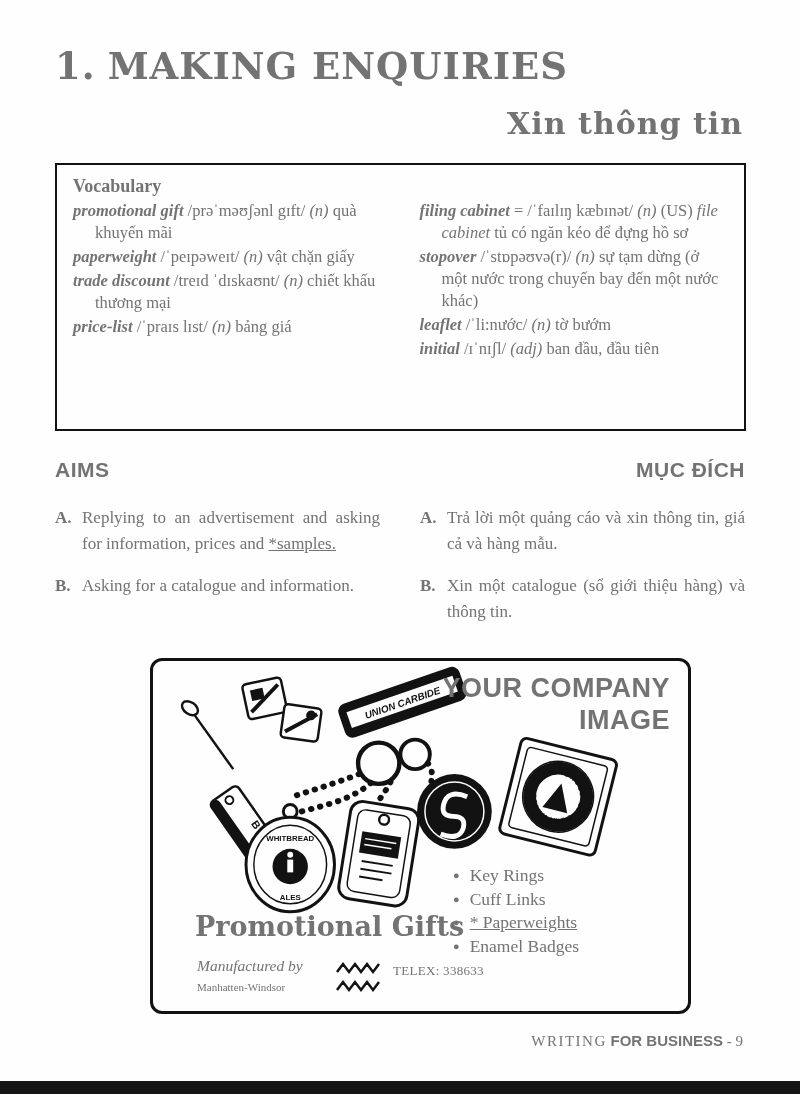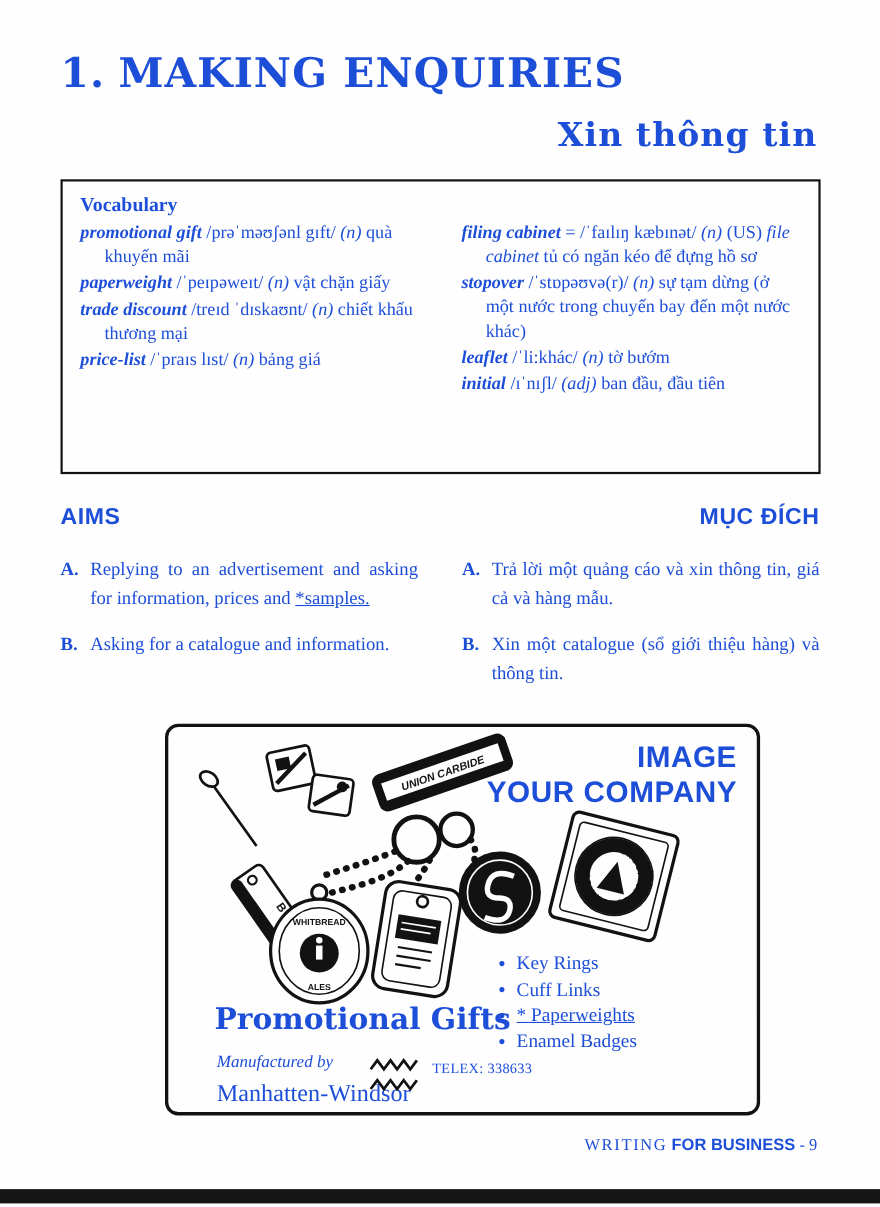--- a/index.html
+++ b/index.html
@@ -1,19 +1,19 @@
 <!DOCTYPE html>
 <html><head>
 <meta charset="utf-8">
 <style>
   * { margin:0; padding:0; box-sizing:border-box; }
   body { background:#ffffff; }
   .page {
     position:relative; width:800px; height:1097px; margin:0 auto;
-    background:#fefefe; color:#1d4ed8; overflow:hidden;
+    background:#fefefe; color:#737373; overflow:hidden;
     font-family:"Liberation Serif","DejaVu Serif",serif;
   }
   
   .title-row { position:absolute; left:55px; top:44px; font-family:"DejaVu Serif",serif; font-weight:700; font-size:37px; letter-spacing:1px; white-space:nowrap; }
   .chapter-num { margin-right:12px; }
   .subtitle { position:absolute; right:57px; top:106px; font-family:"DejaVu Serif",serif; font-weight:700; font-size:30px; letter-spacing:1px; }
   
   .vocab-box { position:absolute; left:55px; top:163px; width:691px; height:268px; border:2px solid #121212; padding:11px 16px 4px 16px; overflow:hidden; background:#fefefe; }
   .vocab-heading { font-size:18px; font-weight:700; margin-bottom:3px; }
   .vocab-cols { display:flex; gap:38px; }
@@ -31,21 +31,21 @@
   .underline { text-decoration:underline; }
   
   .advert { position:absolute; left:150px; top:658px; width:541px; height:356px; border:3px solid #121212; border-radius:12px; background:#fefefe; }
   .ad-illustration { position:absolute; left:0; top:0; width:100%; height:100%; pointer-events:none; }
   .ad-illustration text { font-family:"Liberation Sans","DejaVu Sans",sans-serif; fill:#121212; }
   .ad-headline { position:absolute; top:12px; right:18px; text-align:right; font-family:"Liberation Sans","DejaVu Sans",sans-serif; font-weight:700; font-size:27px; line-height:1.18; letter-spacing:0.5px; }
   .ad-bullets { position:absolute; left:300px; top:203px; list-style:none; font-size:17.5px; line-height:1.35; }
   .ad-bullets li::before { content:"●"; font-size:11px; margin-right:10px; vertical-align:2px; }
   .ad-product-title { position:absolute; left:42px; top:250px; font-family:"DejaVu Serif",serif; font-weight:700; font-size:27px; }
   .ad-mfg-by { position:absolute; left:44px; top:296px; font-style:italic; font-size:15.5px; }
-  .ad-manufacturer { position:absolute; left:44px; top:320px; font-size:22px; }
+  .ad-manufacturer { position:absolute; left:44px; top:320px; font-size:11px; }
   .ad-zigzag { position:absolute; left:182px; top:299px; }
   .ad-address { position:absolute; left:240px; top:299px; font-size:13px; line-height:22px; letter-spacing:0.3px; }
   
   .footer { position:absolute; right:57px; top:1032px; font-size:15px; white-space:nowrap; }
   .brand-regular { letter-spacing:1.5px; }
   .brand-bold { font-family:"Liberation Sans","DejaVu Sans",sans-serif; font-weight:700; }
   .bottom-bar { position:absolute; left:0; right:0; bottom:3px; height:13px; background:#151515; }
 </style>
 </head>
 <body>
@@ -60,21 +60,21 @@
     <div class="vocab-cols">
       <div class="vocab-col">
         <p class="entry"><span class="term">promotional gift</span> <span class="ipa">/prəˈməʊʃənl gɪft/</span> <span class="pos">(n)</span> <span class="meaning">quà khuyến mãi</span></p>
         <p class="entry"><span class="term">paperweight</span> <span class="ipa">/ˈpeɪpəweɪt/</span> <span class="pos">(n)</span> <span class="meaning">vật chặn giấy</span></p>
         <p class="entry"><span class="term">trade discount</span> <span class="ipa">/treɪd ˈdɪskaʊnt/</span> <span class="pos">(n)</span> <span class="meaning">chiết khấu thương mại</span></p>
         <p class="entry"><span class="term">price-list</span> <span class="ipa">/ˈpraɪs lɪst/</span> <span class="pos">(n)</span> <span class="meaning">bảng giá</span></p>
       </div>
       <div class="vocab-col">
         <p class="entry"><span class="term">filing cabinet</span> <span>=</span> <span class="ipa">/ˈfaɪlɪŋ kæbɪnət/</span> <span class="pos">(n)</span> <span>(US)</span> <span class="us-term">file cabinet</span> <span class="meaning">tủ có ngăn kéo để đựng hồ sơ</span></p>
         <p class="entry"><span class="term">stopover</span> <span class="ipa">/ˈstɒpəʊvə(r)/</span> <span class="pos">(n)</span> <span class="meaning">sự tạm dừng (ở một nước trong chuyến bay đến một nước khác)</span></p>
-        <p class="entry"><span class="term">leaflet</span> <span class="ipa">/ˈli:khác/</span> <span class="pos">(n)</span> <span class="meaning">tờ bướm</span></p>
+        <p class="entry"><span class="term">leaflet</span> <span class="ipa">/ˈli:nước/</span> <span class="pos">(n)</span> <span class="meaning">tờ bướm</span></p>
         <p class="entry"><span class="term">initial</span> <span class="ipa">/ɪˈnɪʃl/</span> <span class="pos">(adj)</span> <span class="meaning">ban đầu, đầu tiên</span></p>
       </div>
     </div>
   </section>
 
   <div class="aims-head">
     <span>AIMS</span>
     <span>MỤC ĐÍCH</span>
   </div>
 
@@ -186,22 +186,22 @@
         <defs>
           <path id="ring-text-path" d="M410,116 a22,22 0 1,1 -0.1,0"></path>
         </defs>
         <text font-size="6.5" font-weight="bold" letter-spacing="1.5" fill="#fefefe">
           <textPath href="#ring-text-path">GROUP OF COMPANIES</textPath>
         </text>
       </g>
     </svg>
 
     <div class="ad-headline">
+      <div>YOUR COMPANY</div>
       <div>IMAGE</div>
-      <div>YOUR COMPANY</div>
     </div>
 
     <ul class="ad-bullets">
       <li><span>Key Rings</span></li>
       <li><span>Cuff Links</span></li>
       <li><span class="underline">* Paperweights</span></li>
       <li><span>Enamel Badges</span></li>
     </ul>
 
     <div class="ad-product-title">Promotional Gifts</div>

